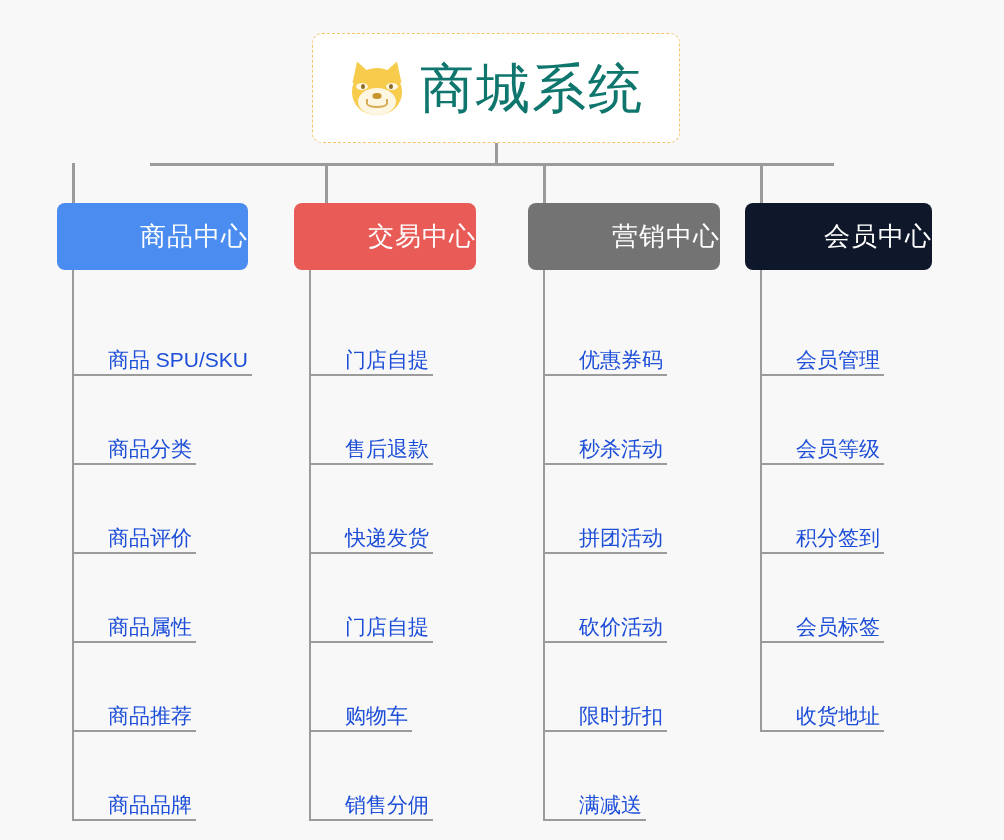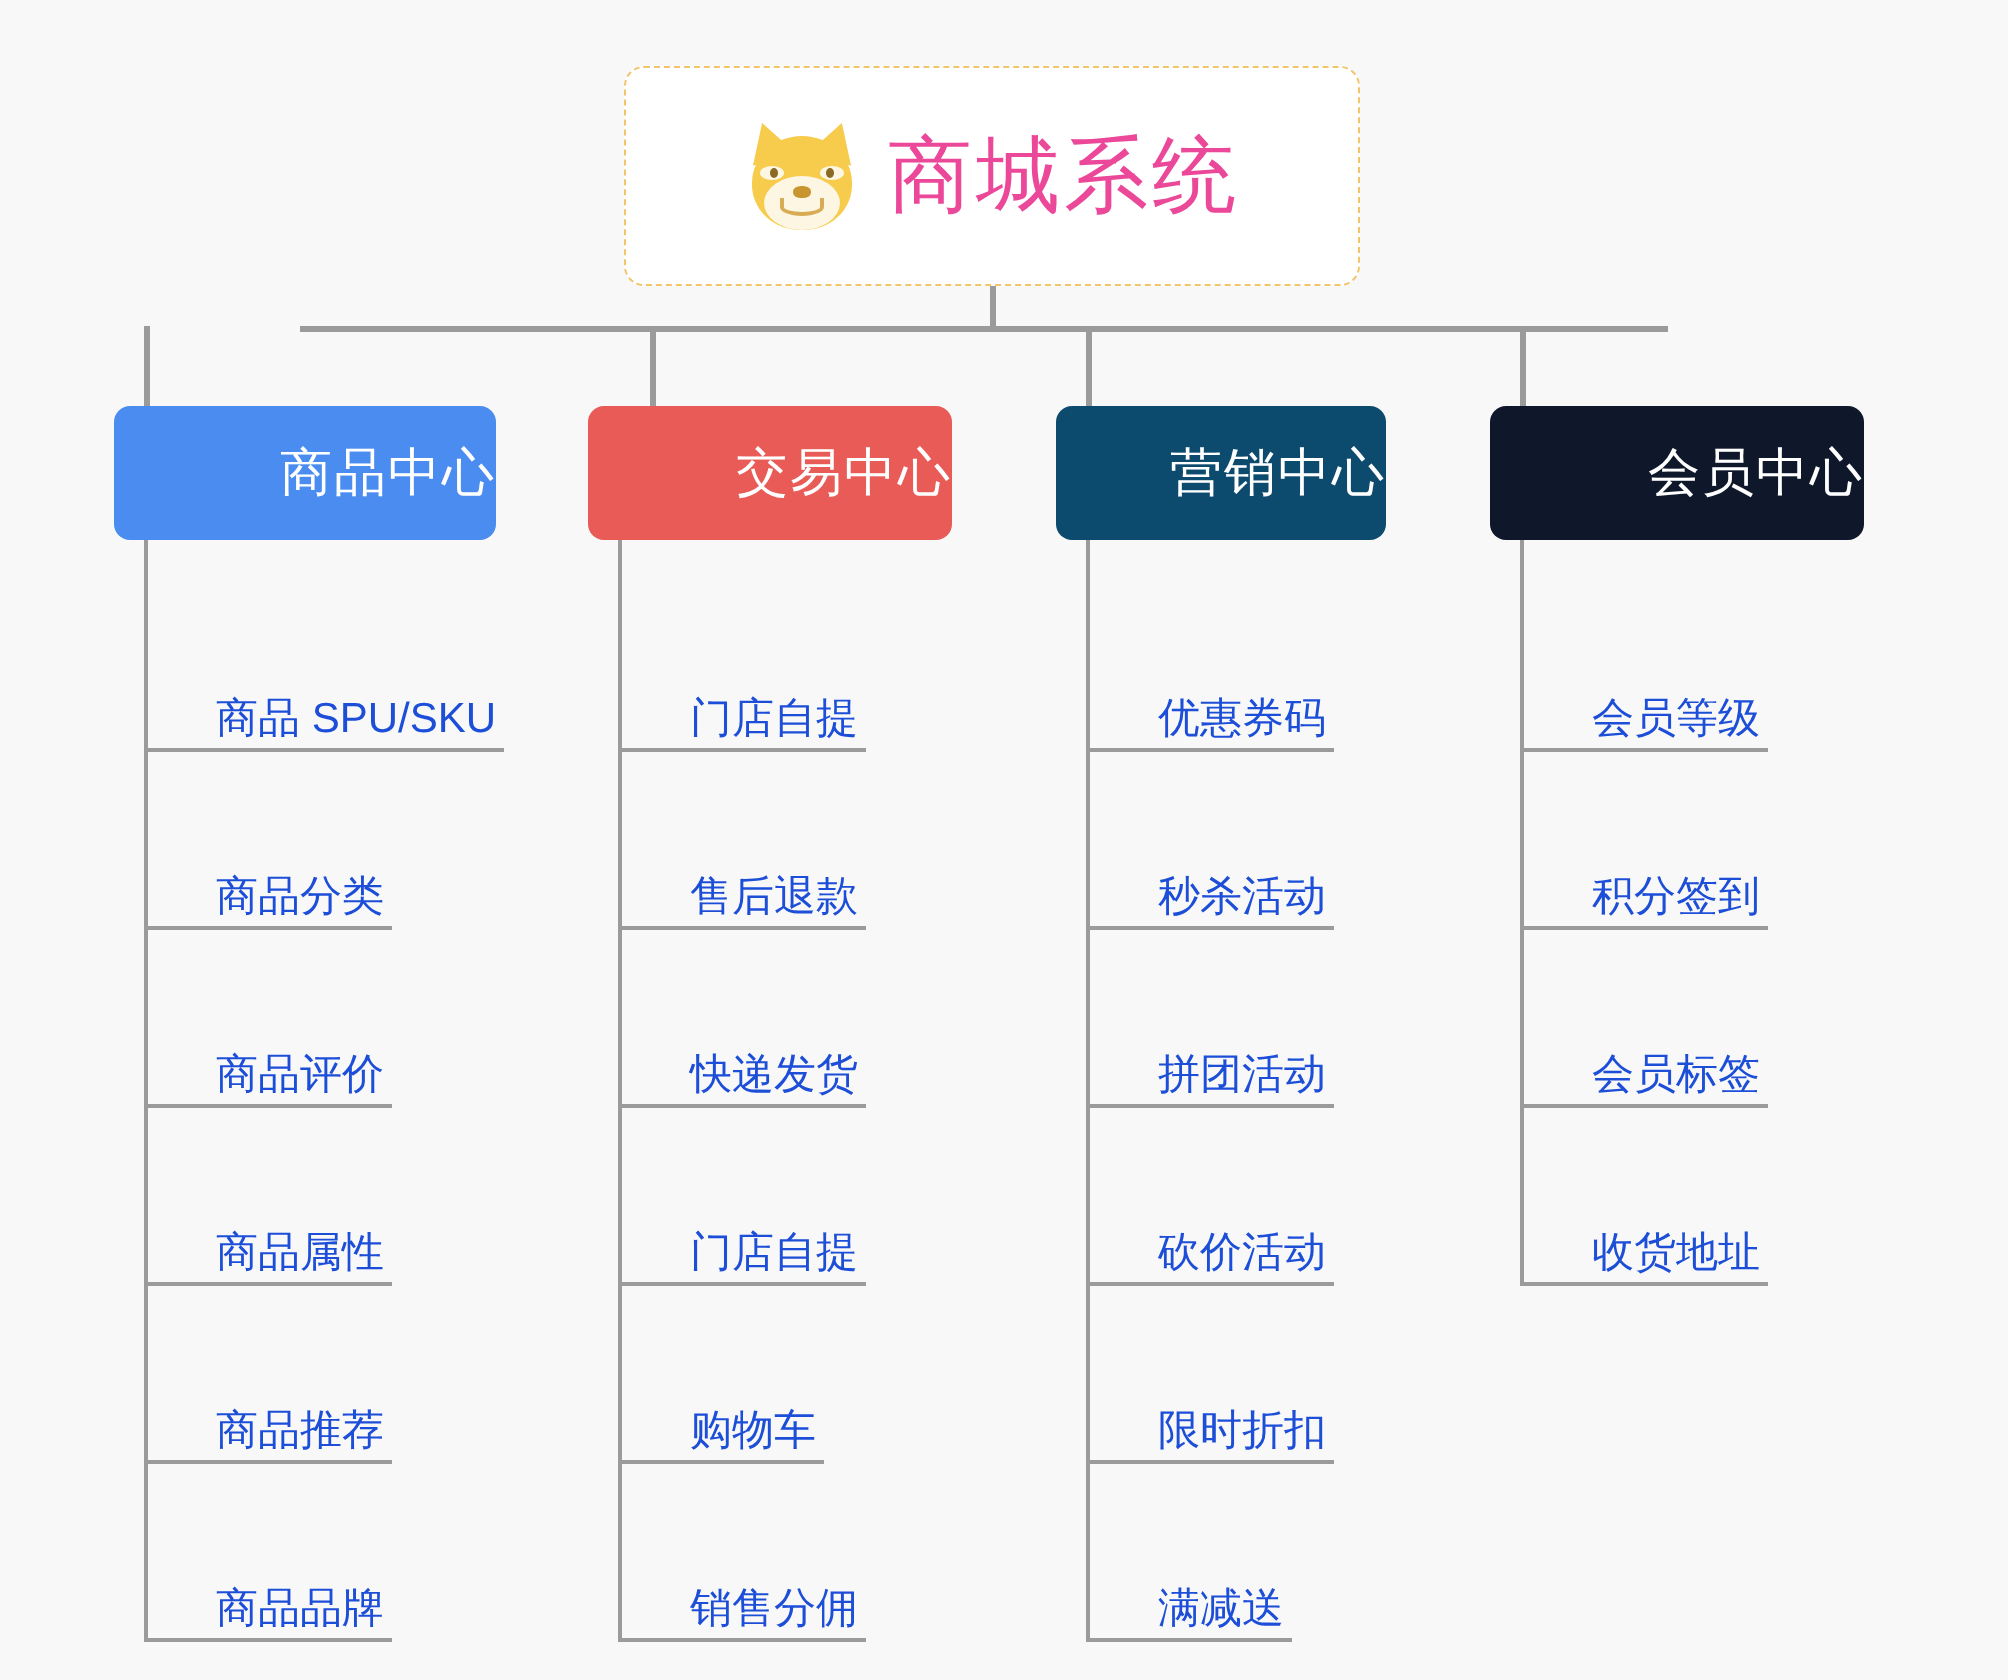--- a/index.html
+++ b/index.html
@@ -33,22 +33,22 @@
     justify-content: center;
     gap: 14px;
   }
   .root-emoji {
     width: 58px;
     height: 56px;
     position: relative;
     flex: none;
   }
   .root-title {
-    font-size: 42px;
-    color: #ec4899;
+    font-size: 54px;
+    color: #0f766e;
     letter-spacing: 2px;
     line-height: 1;
     white-space: nowrap;
   }
 
   
   .dog-ear {
     position: absolute;
     width: 0; height: 0;
     border-left: 11px solid transparent;
@@ -245,21 +245,21 @@
             <span class="leaf-label">购物车</span>
             <div class="leaf-rule" style="width: 101px;"></div>
           </div>
           <div class="leaf-row">
             <span class="leaf-label">销售分佣</span>
             <div class="leaf-rule" style="width: 122px;"></div>
           </div>
         </div>
       </div>
       <div class="column" style="left: 528px;">
-        <div class="cat-card" style="width: 165px; background: #0c4a6e;">
+        <div class="cat-card" style="width: 192px; background: #737373;">
           <span>营销中心</span>
         </div>
         <div class="leaf-list" style="margin-left: 15px;">
           <div class="leaf-row">
             <span class="leaf-label">优惠券码</span>
             <div class="leaf-rule" style="width: 122px;"></div>
           </div>
           <div class="leaf-row">
             <span class="leaf-label">秒杀活动</span>
             <div class="leaf-rule" style="width: 122px;"></div>
@@ -281,20 +281,24 @@
             <div class="leaf-rule" style="width: 101px;"></div>
           </div>
         </div>
       </div>
       <div class="column" style="left: 745px;">
         <div class="cat-card" style="width: 187px; background: #0f172a;">
           <span>会员中心</span>
         </div>
         <div class="leaf-list" style="margin-left: 15px;">
           <div class="leaf-row">
+            <span class="leaf-label">会员管理</span>
+            <div class="leaf-rule" style="width: 122px;"></div>
+          </div>
+          <div class="leaf-row">
             <span class="leaf-label">会员等级</span>
             <div class="leaf-rule" style="width: 122px;"></div>
           </div>
           <div class="leaf-row">
             <span class="leaf-label">积分签到</span>
             <div class="leaf-rule" style="width: 122px;"></div>
           </div>
           <div class="leaf-row">
             <span class="leaf-label">会员标签</span>
             <div class="leaf-rule" style="width: 122px;"></div>

